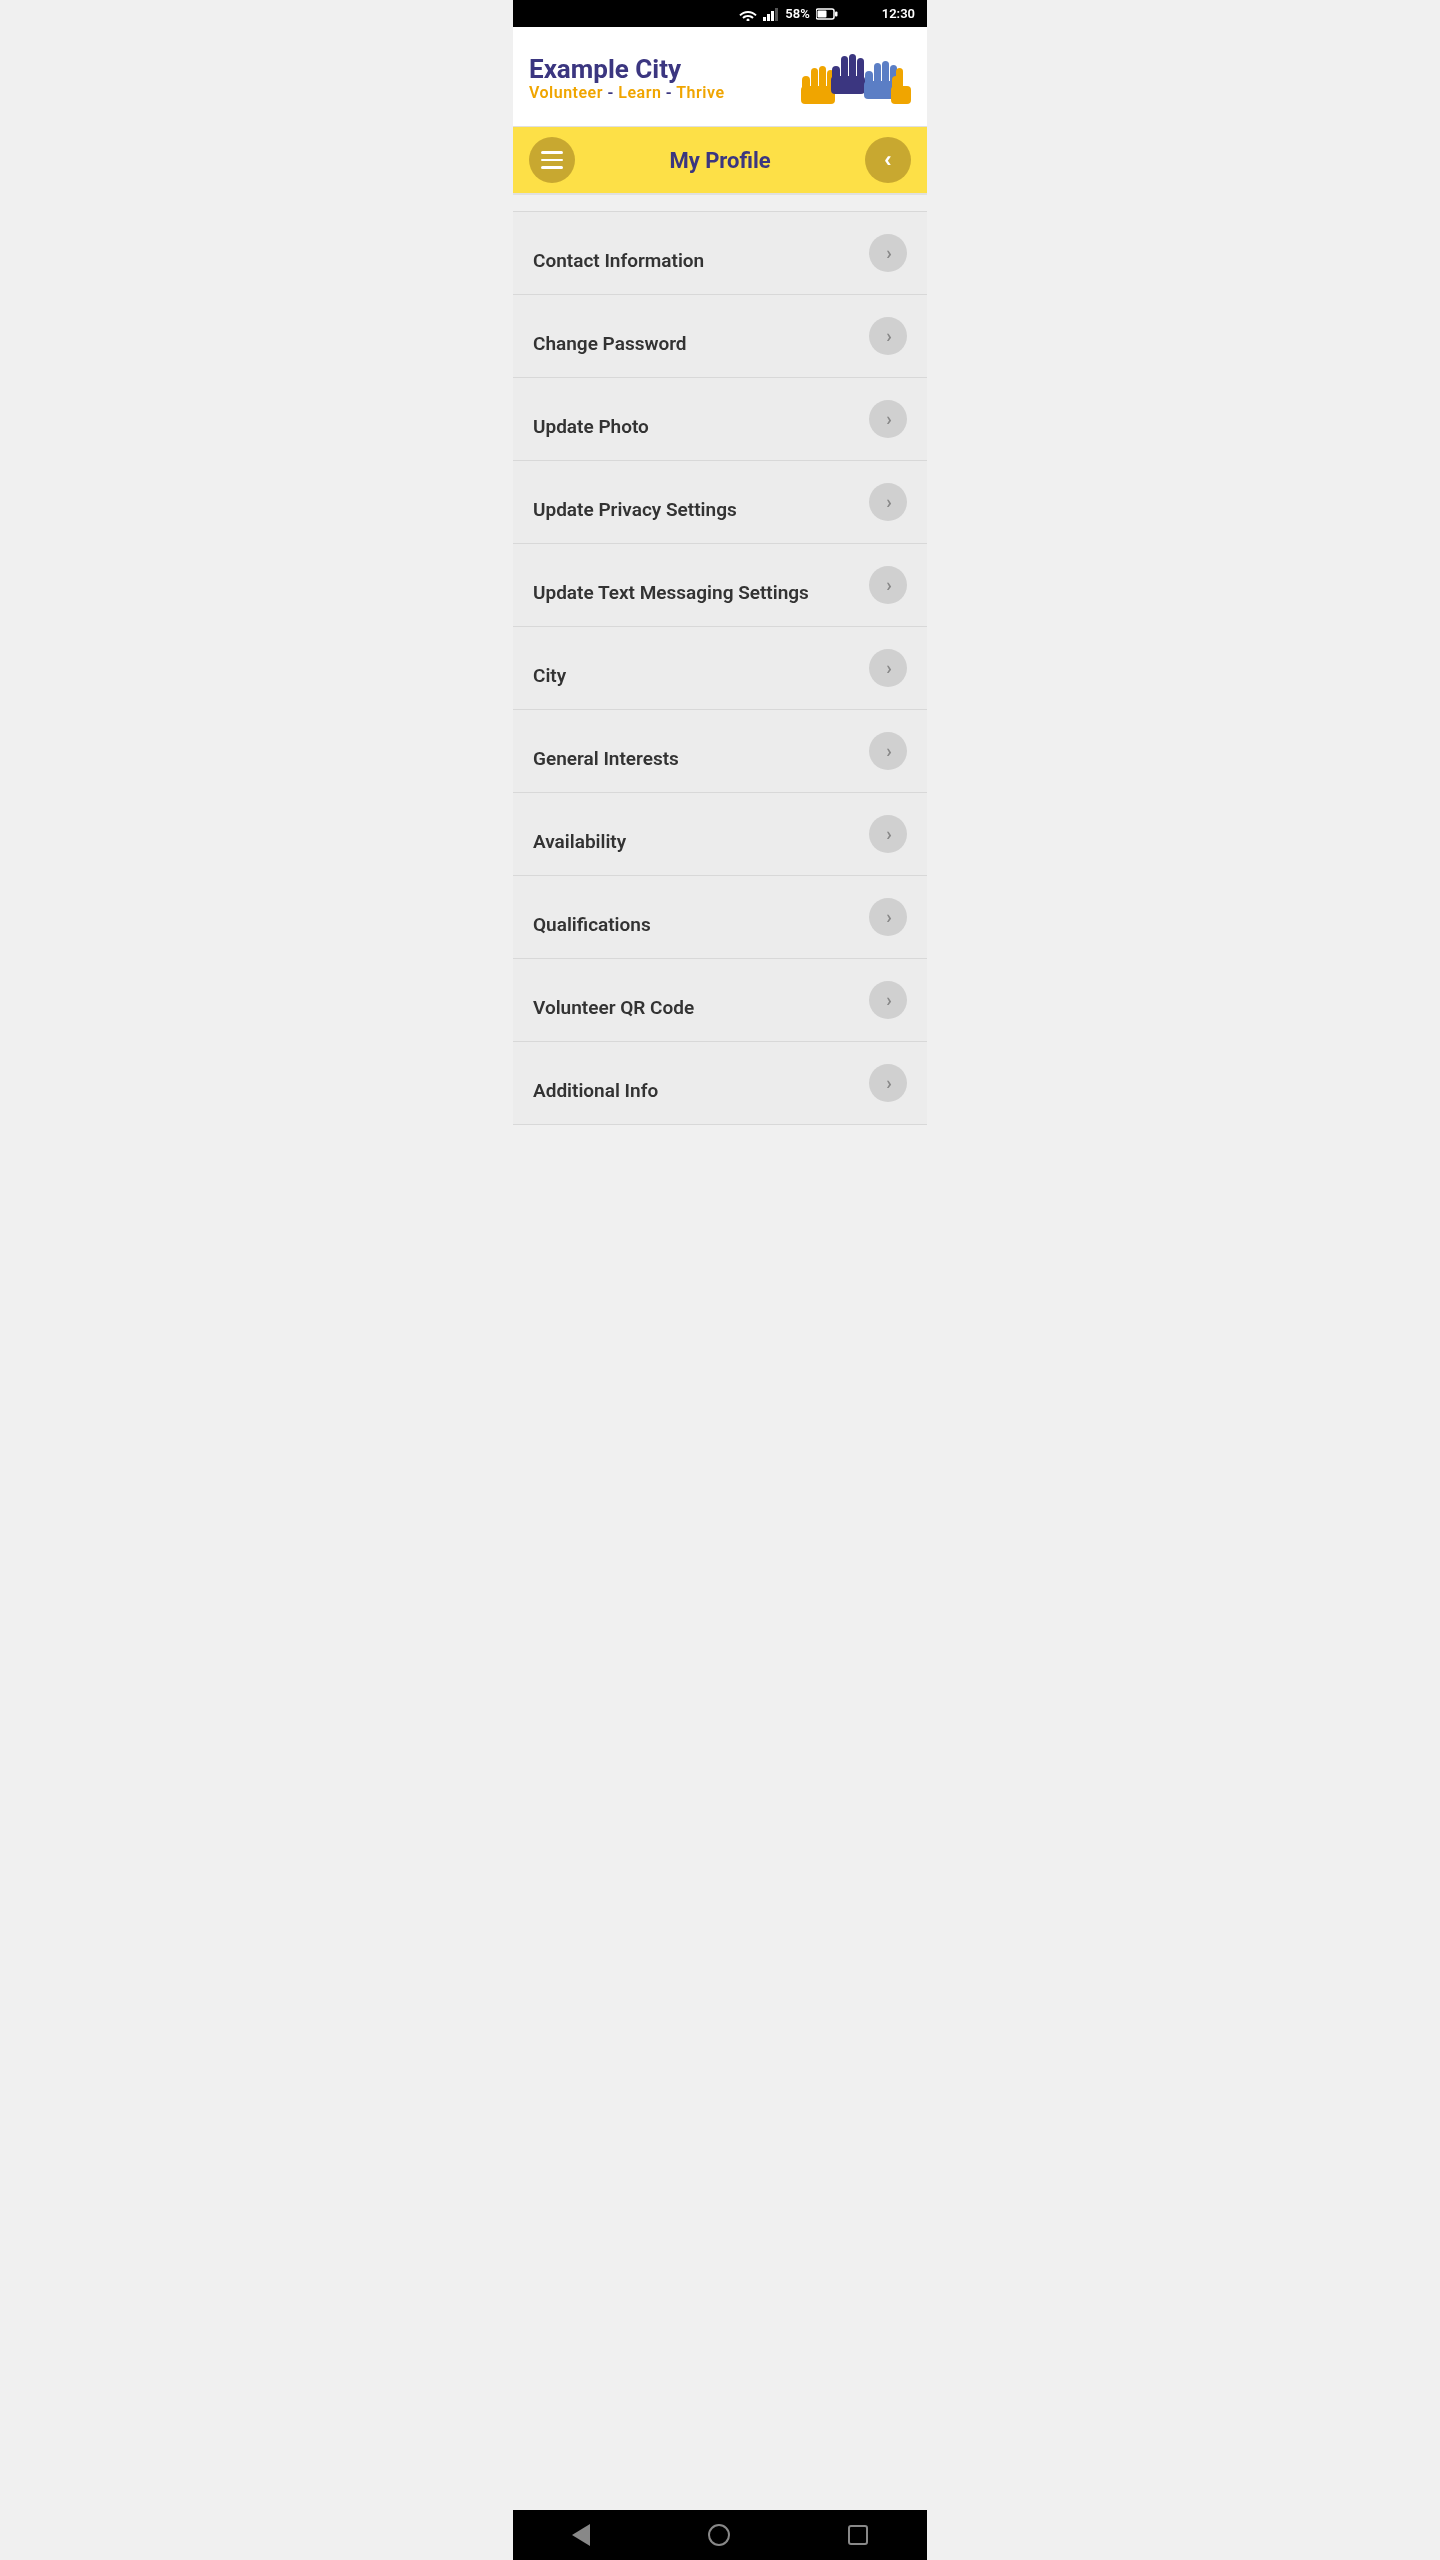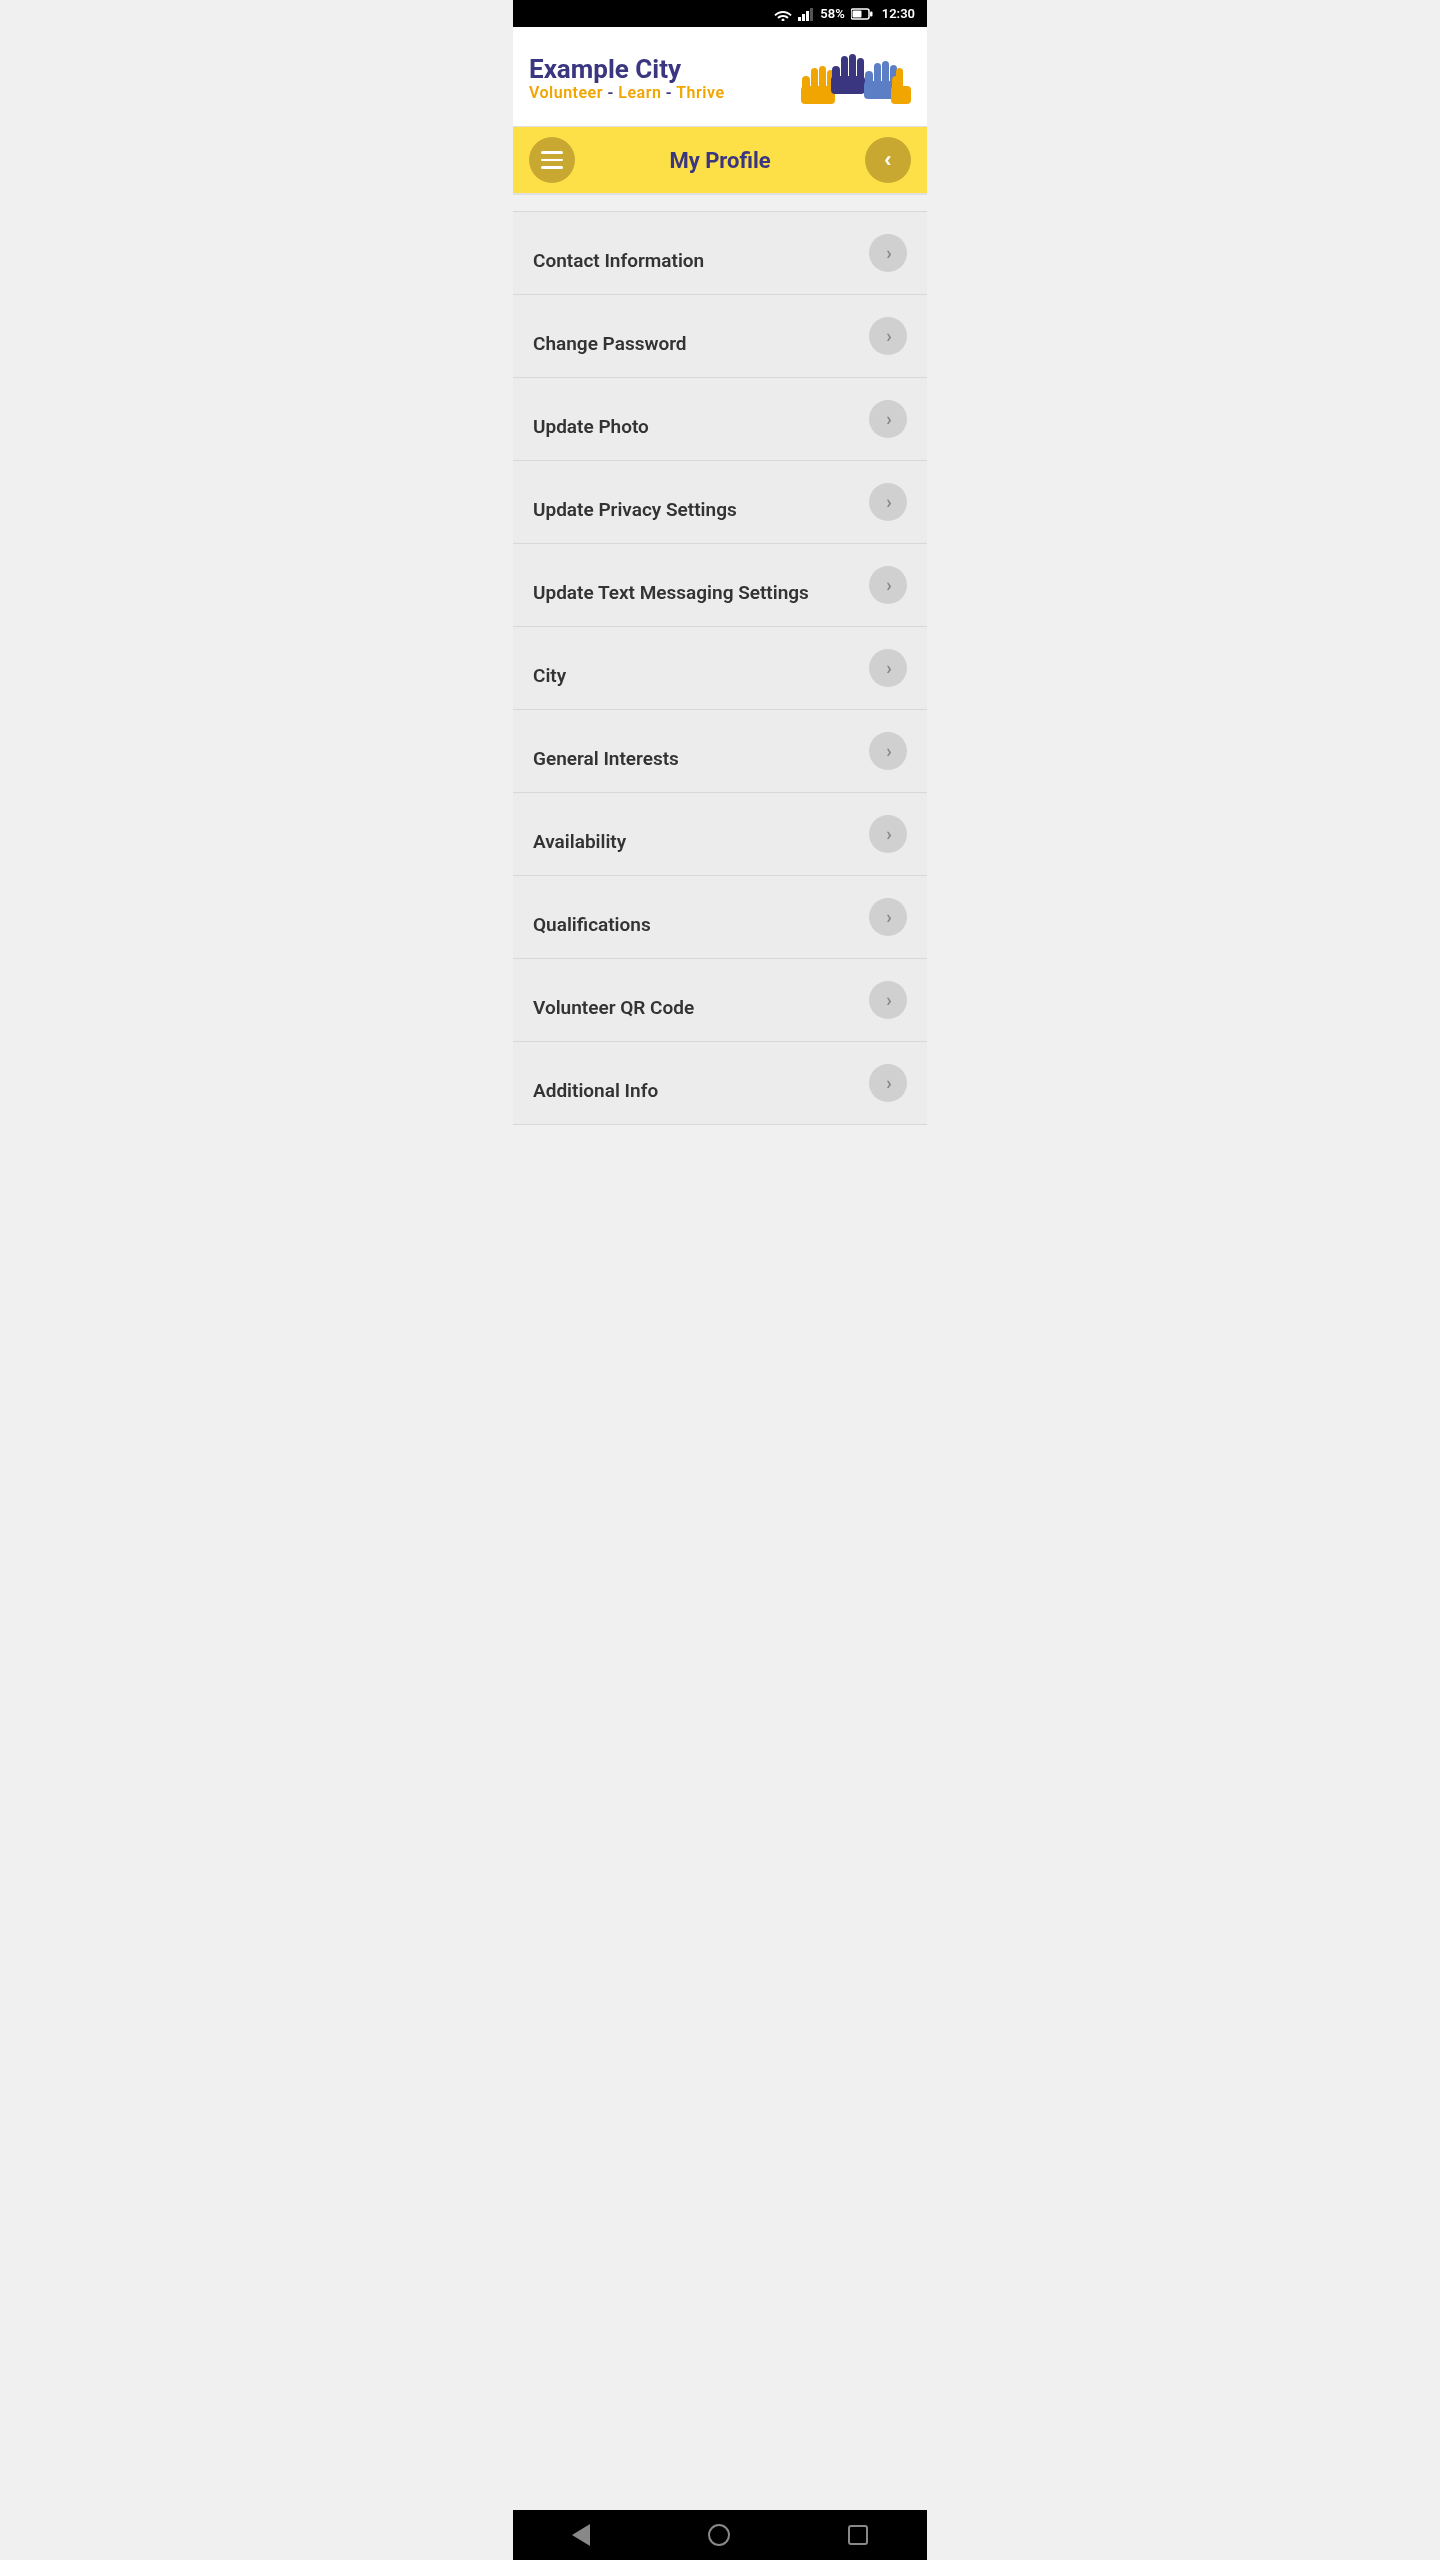--- a/index.html
+++ b/index.html
@@ -20,27 +20,27 @@
     }
 
     
     .status-bar {
       background: #000;
       color: #fff;
       display: flex;
       justify-content: flex-end;
       align-items: center;
       padding: 6px 12px;
-      gap: 5px;
+      gap: 24px;
       font-size: 13px;
       font-weight: 600;
     }
 
     .status-bar .time {
-      margin-left: 4px;
+      margin-left: 20px;
     }
 
     .status-icons {
       display: flex;
       align-items: center;
       gap: 6px;
     }
 
     
     .app-header {

